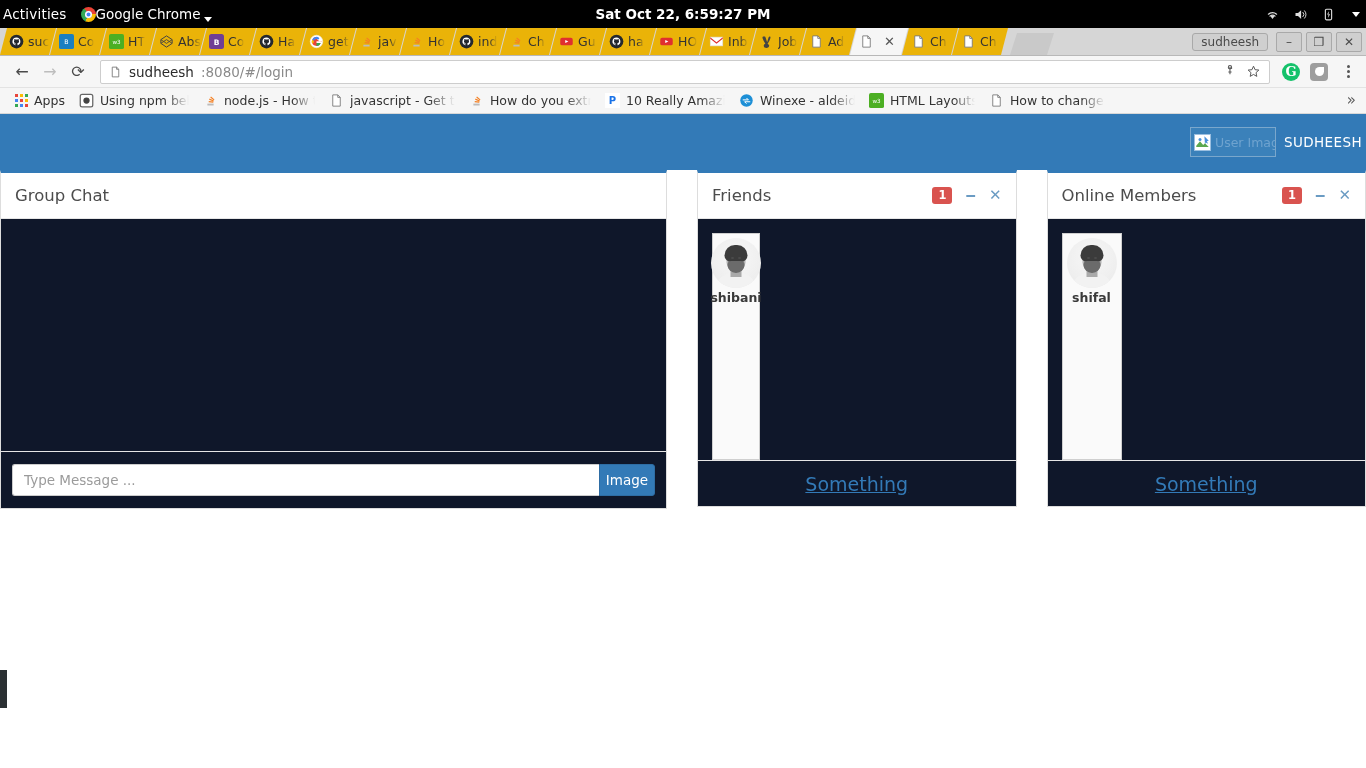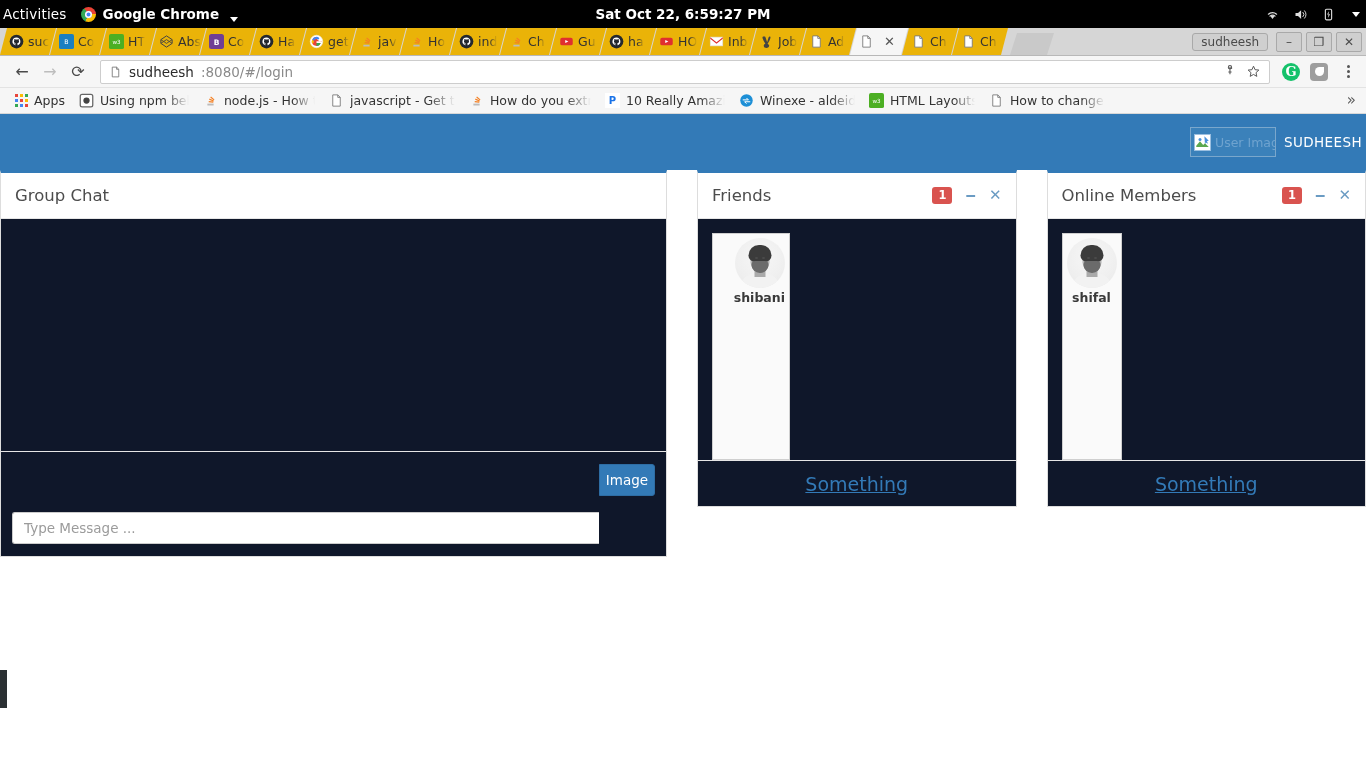--- a/index.html
+++ b/index.html
@@ -12,21 +12,21 @@
   }
 
   
   .gnome-bar {
     height: 28px; width: 100%;
     background: #000000; color: #ffffff;
     display: flex; align-items: center;
     font-size: 13.5px; position: relative;
   }
   .gnome-activities { padding: 0 14px 0 3px; font-weight: 400; letter-spacing: .2px; }
-  .gnome-app { display: flex; align-items: flex-end; gap: 7px; font-weight: 700; }
+  .gnome-app { display: flex; align-items: flex-end; font-weight: 400; }
   .chrome-logo {
     width: 15px; height: 15px; border-radius: 50%;
     background:
       conic-gradient(from -35deg, #ea4335 0deg 120deg, #fbbc05 120deg 240deg, #34a853 240deg 360deg);
     position: relative; flex: none;
   }
   .chrome-logo::after {
     content: ""; position: absolute; inset: 4px;
     background: #4285f4; border-radius: 50%;
     box-shadow: 0 0 0 1.5px #ffffff inset;
@@ -199,21 +199,21 @@
 
   .panel-body { position: relative; }
   .body-groupchat { height: 232px; }
   .body-list { height: 241px; padding: 14px 0 0 14px; display: flex; flex-wrap: wrap; gap: 10px; }
 
   .member-card {
     width: 60px; padding: 4px 4px 6px;
     border: 1px solid #cfcfcf; background: #fafafa;
     display: flex; flex-direction: column; align-items: center; gap: 2px;
   }
-  .member-card.wide { width: 78px; align-items: flex-end; }
+  .member-card.wide { width: 48px; }
   .avatar {
     width: 50px; height: 50px; border-radius: 50%;
     background: radial-gradient(circle at 50% 38%, #f7f7f7 0%, #efefef 62%, #e8e8e8 100%);
     position: relative; overflow: hidden; filter: grayscale(1);
   }
   .av-hair {
     position: absolute; left: 50%; top: 7px; transform: translateX(-50%);
     width: 23px; height: 17px; background: #3b3b3b;
     border-radius: 11px 11px 7px 7px;
   }
@@ -243,21 +243,21 @@
   .panel-foot {
     border-top: 1px solid #e6e6e6; height: 46px;
     display: flex; align-items: center; justify-content: center;
   }
   .foot-link { color: #337ab7; font-size: 19px; }
 
   .chat-form { padding: 12px 11px; border-top: 1px solid #e6e6e6; display: flex; }
   .msg-input {
     flex: 1; height: 32px; border: 1px solid #cccccc; border-right: none;
     border-radius: 3px 0 0 3px; padding: 0 11px;
-    font-size: 13.5px; color: #555; font-family: inherit; outline: none; background: #fff; margin-top: 48px;
+    font-size: 13.5px; color: #555; font-family: inherit; outline: none; background: #fff;
   }
   .msg-input::placeholder { color: #9b9b9b; }
   .send-btn {
     width: 56px; height: 32px; background: #337ab7; color: #fff;
     border: 1px solid #2e6da4; border-radius: 0 3px 3px 0;
     font-size: 13.5px; font-family: inherit; cursor: pointer;
   }
 
   
   .os-sliver {

